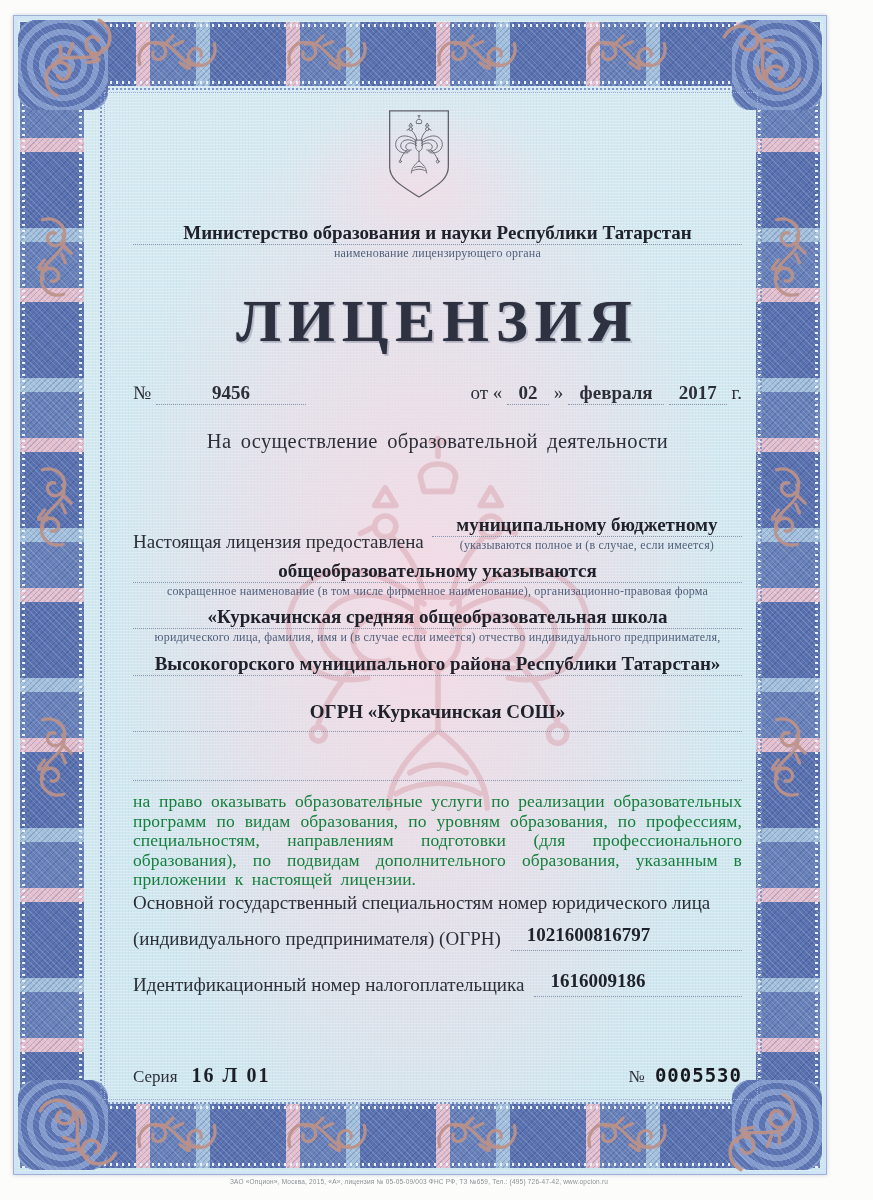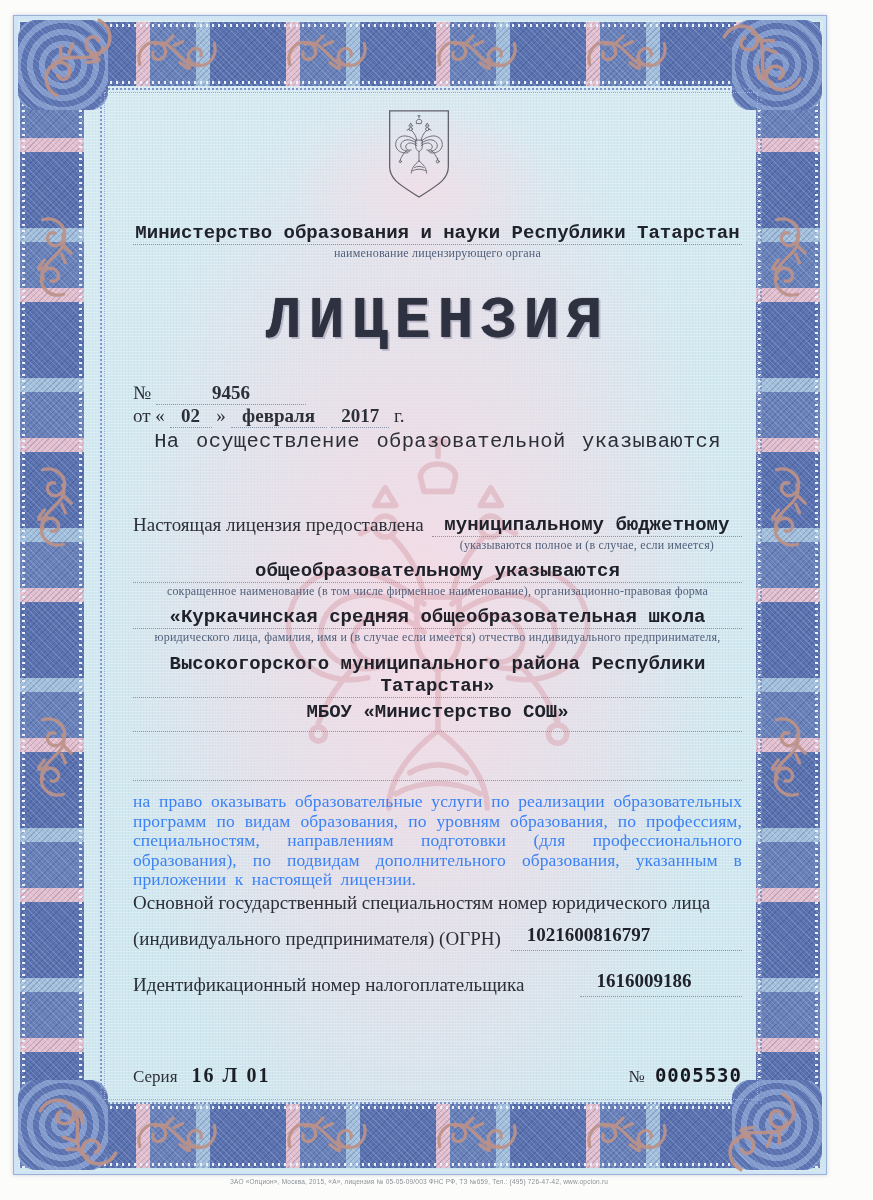--- a/index.html
+++ b/index.html
@@ -54,42 +54,42 @@
   .orn.big{width:96px;height:48px;}
 
   .dotted-frame{position:absolute;z-index:2;left:86px;top:72px;width:658px;height:1012px;
     border:2px dotted #7f93c8;}
   .dotted-frame::after{content:"";position:absolute;inset:2px;border:1px dotted #9fafd9;}
 
   
   .layer{position:absolute;inset:0;z-index:4;color:#2c2f38;}
   .abs{position:absolute;}
   .cblock{left:133px;width:609px;}
-  .center{text-align:center;font-family:Liberation Mono, monospace;}
+  .center{text-align:center;}
   .bold{font-weight:700;color:#20222b;}
   .line{border-bottom:1px dotted #8796ac;}
   .cap{font-size:12px;color:#50607b;text-align:center;letter-spacing:.2px;padding-top:1px;}
   .val{font-size:19px;line-height:22px;}
 
   .watermark{position:absolute;z-index:3;left:262px;top:428px;width:352px;height:394px;color:#dba9b4;opacity:.55;}
   .watermark svg{width:100%;height:100%;}
 
   .arms{color:#60606b;}
   .arms svg{width:100%;height:100%;}
 
   .ministry{font-size:19px;}
   .doc-title{font-size:60px;font-weight:700;letter-spacing:7px;color:#2e3140;line-height:66px;
     text-shadow:2px 2px 0 rgba(95,100,130,.30), 0 0 1px rgba(40,40,60,.8);}
   .fs19{font-size:19px;} .fs20{font-size:20.5px;letter-spacing:.3px;word-spacing:4px;}
   .dval{font-weight:600;}
   .useg{display:inline-block;border-bottom:1px dotted #8796ac;text-align:center;}
   .numdate{display:flex;justify-content:space-between;align-items:baseline;}
-  .grant{display:flex;align-items:flex-start;}
+  .grant{display:flex;align-items:flex-end;}
   .grant .gwrap{flex:1;margin-left:8px;}
-  .para{font-size:17.5px;line-height:19.5px;text-align:justify;word-spacing:4px;letter-spacing:.1px;color:#3b82f6;}
+  .para{font-size:17.5px;line-height:19.5px;text-align:justify;word-spacing:4px;letter-spacing:.1px;color:#15803d;}
   .regrow{display:flex;align-items:baseline;}
   .regrow .vwrap{flex:1;margin-left:10px;}
   .regrow .vwrap .line{text-align:left;padding-left:16px;}
   .serrow{display:flex;justify-content:space-between;align-items:baseline;}
   .series-val{font-size:20px;font-weight:700;letter-spacing:2px;margin-left:14px;color:#1d1f26;}
   .blank-val{font-family:"DejaVu Sans Mono",monospace;font-size:19px;font-weight:700;letter-spacing:1px;margin-left:10px;color:#17181d;}
   .imprint{left:13px;width:812px;text-align:center;font-size:6.5px;color:#8a9096;font-family:"Liberation Sans","DejaVu Sans",sans-serif;letter-spacing:.2px;}
   .defs{position:absolute;width:0;height:0;overflow:hidden;}
 </style>
 </head>
@@ -215,37 +215,37 @@
 
     <div class="abs cblock" style="top:222px;">
       <div class="line center"><span class="val bold ministry">Министерство образования и науки Республики Татарстан</span></div>
       <div class="cap">наименование лицензирующего органа</div>
     </div>
 
     <div class="abs cblock center" style="top:288px;">
       <span class="doc-title">ЛИЦЕНЗИЯ</span>
     </div>
 
-    <div class="abs cblock numdate fs19" style="top:382px;flex-direction:column;">
+    <div class="abs cblock numdate fs19" style="top:382px;">
       <span>
         <span>№</span>
         <span class="useg dval" style="min-width:150px;">9456</span>
       </span>
       <span>
         <span>от</span>
         <span>«</span>
         <span class="useg dval" style="min-width:42px;">02</span>
         <span>»</span>
         <span class="useg dval" style="min-width:96px;">февраля</span>
         <span class="useg dval" style="min-width:58px;">2017</span>
         <span>г.</span>
       </span>
     </div>
 
-    <div class="abs cblock center fs20" style="top:430px;">На осуществление образовательной указываются</div>
+    <div class="abs cblock center fs20" style="top:430px;">На осуществление образовательной деятельности</div>
 
     <div class="abs cblock grant fs19" style="top:514px;">
       <span>Настоящая лицензия предоставлена</span>
       <span class="gwrap">
         <span class="line center" style="display:block;"><span class="val bold">муниципальному бюджетному</span></span>
         <span class="cap" style="display:block;">(указываются полное и (в случае, если имеется)</span>
       </span>
     </div>
 
     <div class="abs cblock" style="top:560px;">
@@ -256,37 +256,37 @@
     <div class="abs cblock" style="top:606px;">
       <div class="line center"><span class="val bold">«Куркачинская средняя общеобразовательная школа</span></div>
       <div class="cap">юридического лица, фамилия, имя и (в случае если имеется) отчество индивидуального предпринимателя,</div>
     </div>
 
     <div class="abs cblock" style="top:653px;">
       <div class="line center"><span class="val bold">Высокогорского  муниципального района Республики Татарстан»</span></div>
     </div>
 
     <div class="abs cblock" style="top:701px;">
-      <div class="line center" style="padding-bottom:8px;"><span class="val bold">МБОУ «Министерство СОШ»</span></div>
+      <div class="line center" style="padding-bottom:8px;"><span class="val bold">ОГРН «Куркачинская СОШ»</span></div>
     </div>
 
     <div class="abs cblock line" style="top:756px;height:24px;"></div>
 
     <div class="abs cblock para" style="top:792px;">на право оказывать образовательные услуги по реализации образовательных программ по видам образования, по уровням образования, по профессиям, специальностям, направлениям подготовки (для профессионального образования), по подвидам дополнительного образования, указанным в приложении к настоящей лицензии.</div>
 
     <div class="abs cblock fs19" style="top:892px;">Основной государственный специальностям номер юридического лица</div>
 
     <div class="abs cblock regrow fs19" style="top:928px;">
       <span>(индивидуального предпринимателя) (ОГРН)</span>
       <span class="vwrap">
         <span class="line" style="display:block;"><span class="val bold" style="position:relative;top:-4px;">1021600816797</span></span>
       </span>
     </div>
 
-    <div class="abs cblock regrow fs19" style="top:974px;gap:46px;">
+    <div class="abs cblock regrow fs19" style="top:974px;">
       <span>Идентификационный номер налогоплательщика</span>
       <span class="vwrap">
         <span class="line" style="display:block;"><span class="val bold" style="position:relative;top:-4px;">1616009186</span></span>
       </span>
     </div>
 
     <div class="abs cblock serrow" style="top:1064px;">
       <span style="font-size:17px;">
         <span>Серия</span><span class="series-val">16 Л 01</span>
       </span>

